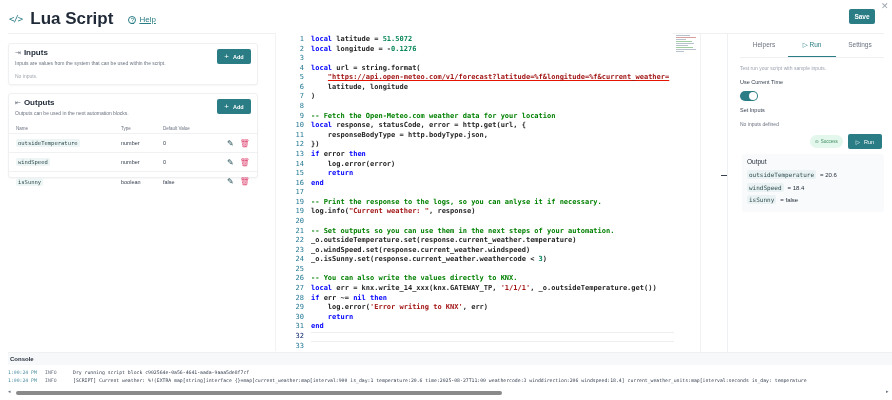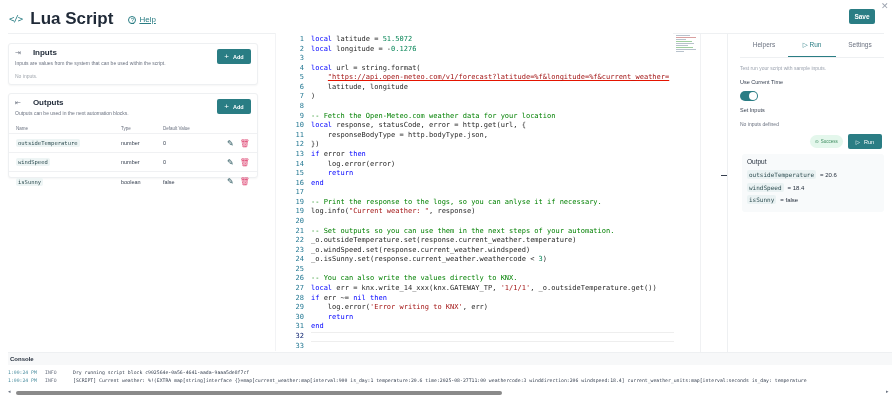--- a/index.html
+++ b/index.html
@@ -14,21 +14,21 @@
   .help { display: flex; align-items: flex-end; gap: 3px; margin-left: 10px; color: #2a7d84; font-size: 8px; text-decoration: underline; cursor: pointer; }
   .help-icon { display: inline-block; width: 8px; height: 8px; border: 1px solid #2a7d84; border-radius: 50%; font-size: 6px; line-height: 6px; text-align: center; text-decoration: none; }
   .save-btn { position: absolute; left: 849px; top: 9px; width: 26px; height: 15px; background: #2a7d84; color: #fff; border: none; border-radius: 2px; font-size: 6.5px; font-weight: bold; font-family: "Liberation Sans", sans-serif; }
   .close-x { position: absolute; left: 881px; top: 1px; font-size: 9px; color: #9ca3af; cursor: pointer; }
   .header-rule { position: absolute; left: 8px; top: 33px; width: 876px; height: 1px; background: #eef0f2; }
 
   
   .card { position: absolute; left: 8px; width: 250px; background: #fff; border: 1px solid #eef0f2; border-radius: 3px; box-shadow: 0 1px 2px rgba(0,0,0,0.04); }
   .card-inputs { top: 43px; height: 42px; }
   .card-outputs { top: 93px; height: 85px; }
-  .card-title { position: absolute; left: 6px; top: 4px; display: flex; align-items: center; gap: 12px; font-size: 8px; font-weight: bold; color: #1f2937; }
+  .card-title { position: absolute; left: 6px; top: 4px; display: flex; align-items: center; gap: 3px; font-size: 8px; font-weight: bold; color: #1f2937; }
   .card-icon { font-size: 7px; color: #6b7280; font-weight: normal; }
   .card-desc { position: absolute; left: 6px; top: 16px; font-size: 5px; color: #6b7280; }
   .card-empty { position: absolute; left: 6px; top: 29px; font-size: 5px; color: #a1a7ae; }
   .add-btn { position: absolute; left: 208px; width: 34px; height: 15px; background: #2a7d84; color: #fff; border: none; border-radius: 2px; font-size: 5.5px; font-weight: bold; display: flex; align-items: center; justify-content: center; gap: 4px; font-family: "Liberation Sans", sans-serif; }
   .card-inputs .add-btn { top: 5px; }
   .card-outputs .add-btn { top: 5px; }
   .plus { font-size: 8px; font-weight: normal; }
 
   .out-table { position: absolute; left: 0; top: 30px; width: 248px; }
   .out-head { height: 10px; display: flex; align-items: center; font-size: 4.5px; color: #6b7280; border-bottom: 1px solid #f0f1f3; }
@@ -40,21 +40,21 @@
   .col-act { display: flex; gap: 6px; align-items: center; }
   .code-chip { font-family: "DejaVu Sans Mono", monospace; font-size: 5.5px; background: #eef5f5; color: #2f4e52; padding: 1px 2px; border-radius: 2px; }
   .edit-icon { color: #1f4e56; font-size: 8px; cursor: pointer; }
   .trash-icon { color: #e0507a; font-size: 8px; cursor: pointer; }
 
   
   .editor { position: absolute; left: 275px; top: 33px; width: 398px; height: 318px; border-left: 1px solid #f2f3f5; background: #fff; }
   .gutter { position: absolute; left: 0; top: 2px; width: 28px; }
   .ln { height: 9.58px; font-family: "DejaVu Sans Mono", monospace; font-size: 7px; color: #237893; text-align: right; line-height: 9.58px; }
   .ln.active { color: #0b216f; }
-  .code { position: absolute; left: 35px; top: 2px; width: 363px; overflow: hidden; }
+  .code { position: absolute; left: 35px; top: 2px; width: 363px; overflow: hidden; font-weight: bold; }
   .cl { height: 9.58px; font-family: "DejaVu Sans Mono", monospace; font-size: 7px; color: #1f1f1f; white-space: pre; line-height: 9.58px; }
   .cl.active { border-top: 1px solid #eeeeee; border-bottom: 1px solid #eeeeee; }
   .kw { color: #0000ff; }
   .num { color: #098658; }
   .str { color: #a31515; }
   .cmt { color: #008000; }
   .underline { text-decoration: underline; text-decoration-color: #e51400; }
 
   .minimap { position: absolute; left: 676px; top: 35px; width: 24px; height: 26px; }
   .mm-line { height: 1px; margin-bottom: 1px; background: #b8c2cc; }

